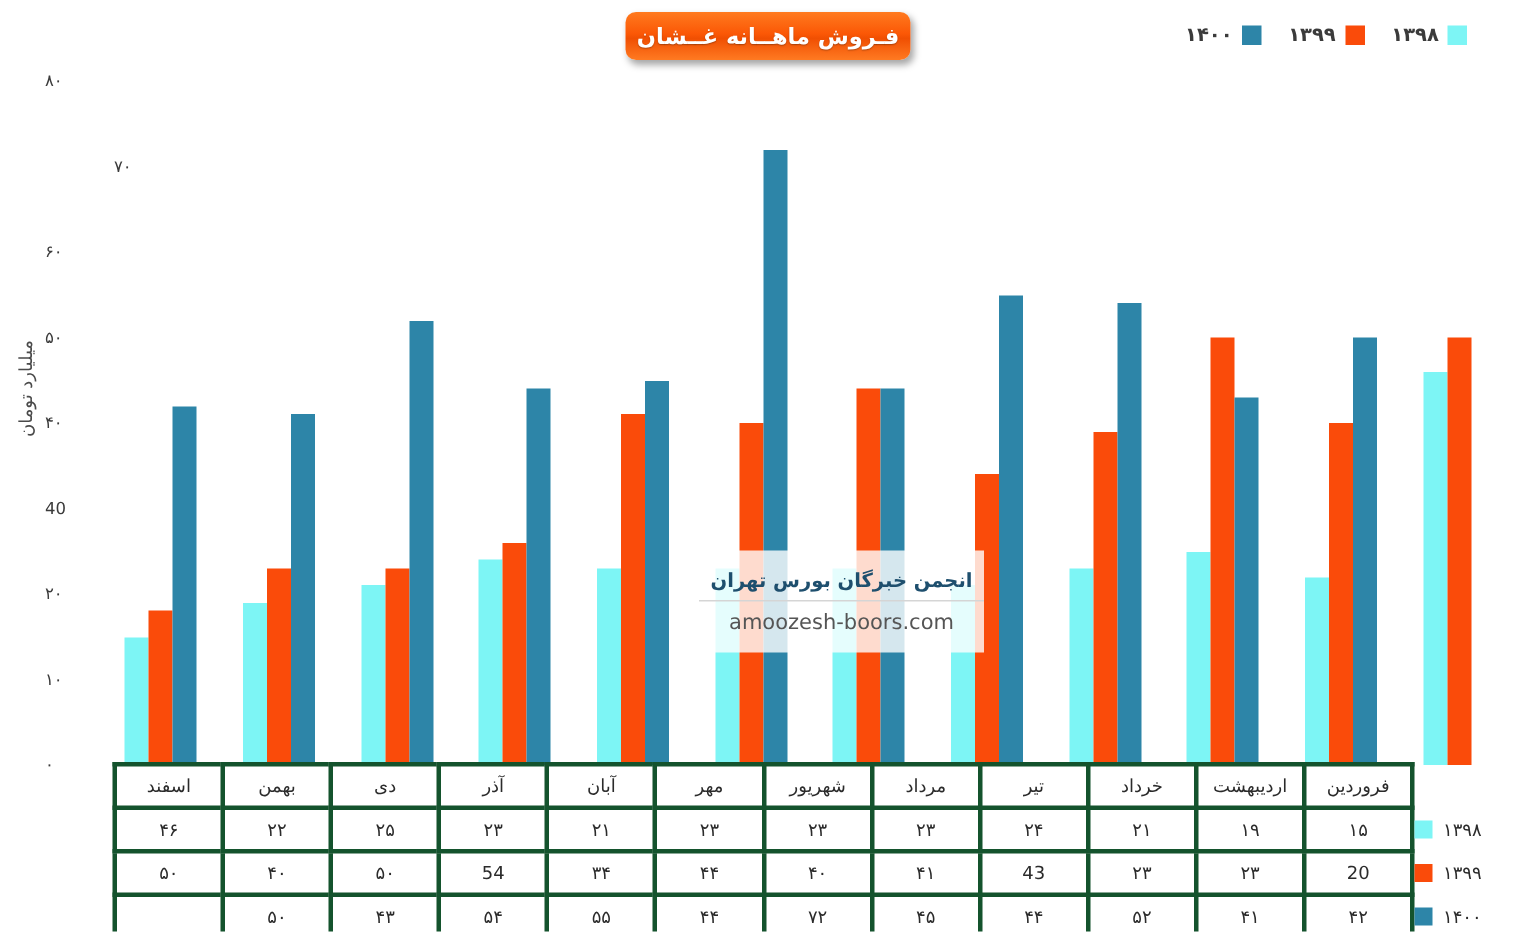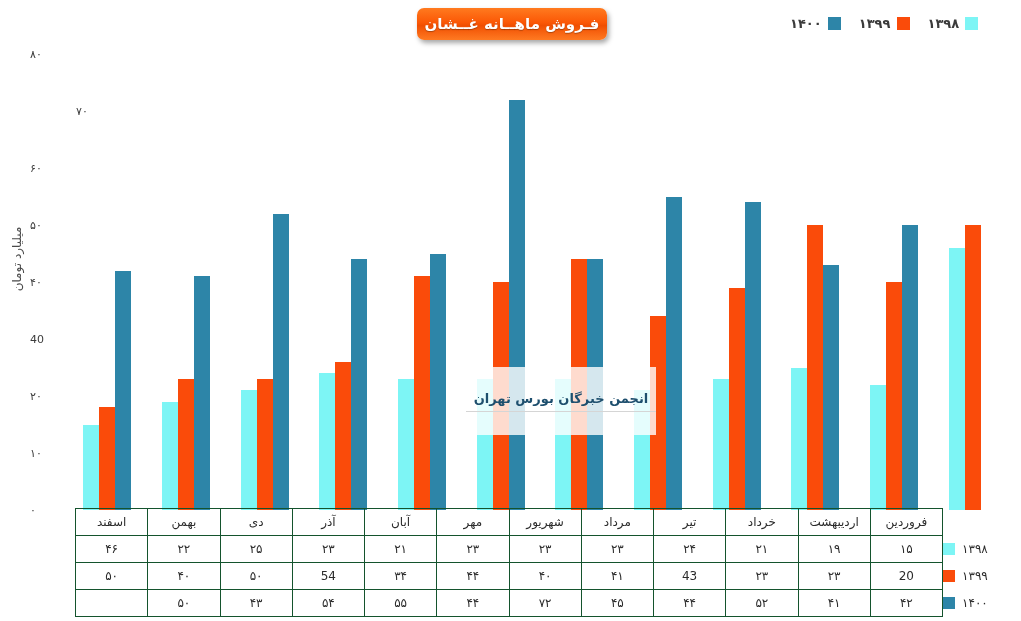--- a/index.html
+++ b/index.html
@@ -98,21 +98,21 @@
     left:75px; top:508px;
     width:936px;
   }
   table.data{
     border-collapse:collapse;
     width:936px;
     table-layout:fixed;
     direction:rtl;
   }
   table.data td{
-    border:1px solid #14532d;
+    border:3px solid #14532d;
     height:26px;
     text-align:center;
     vertical-align:middle;
     font-size:12px;
     color:#2b2b2b;
     padding:0;
   }
   table.data td.rowhead{
     border:none;
     text-align:right;
@@ -223,20 +223,21 @@
           <span class="bar" style="height: 262.2px; background: rgb(125, 245, 245);"></span>
           <span class="bar" style="height: 285px; background: rgb(250, 75, 10);"></span>
           <span class="bar" style="height: 0px; background: transparent;"></span>
         </div>
       </div>
   </div>
 
   <div class="watermark">
     <div class="wm-fa">انجمن خبرگان بورس تهران</div>
     <div class="wm-line"></div>
+    <div class="wm-en">amoozesh-boors.com</div>
   </div>
 
   <div class="table-wrap">
     <table class="data">
       <tbody id="table-body">
           <tr>
             <td class="corner" style="width: 68px;"></td>
             <td class="month">فروردین</td>
             <td class="month">اردیبهشت</td>
             <td class="month">خرداد</td>

